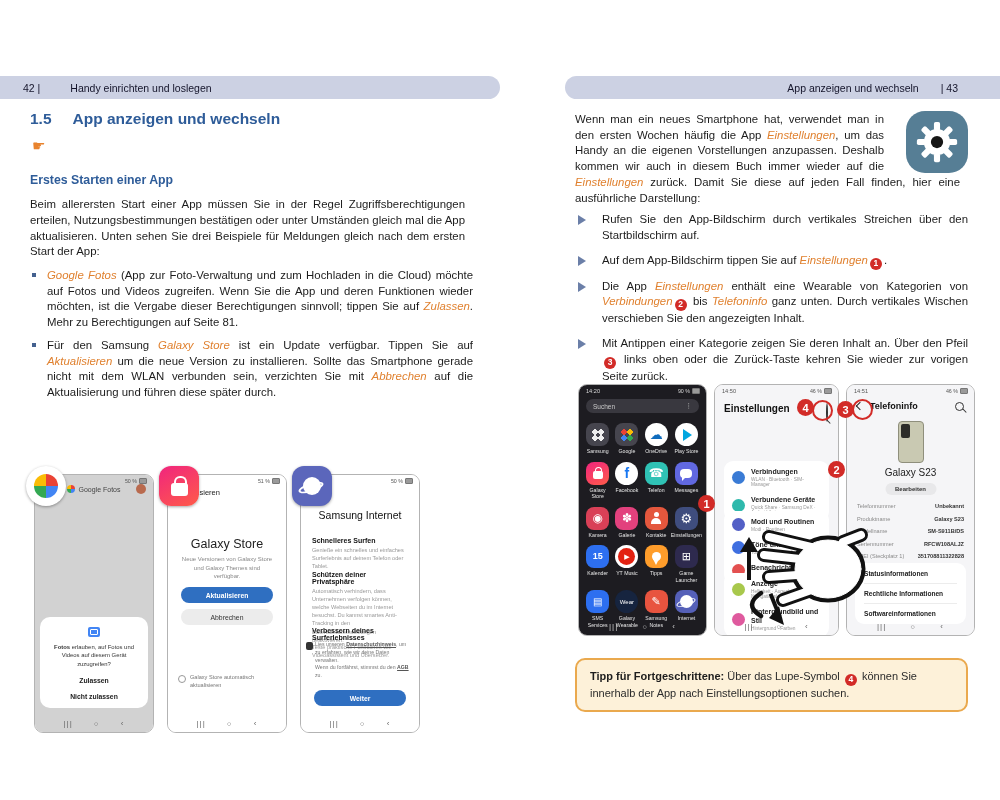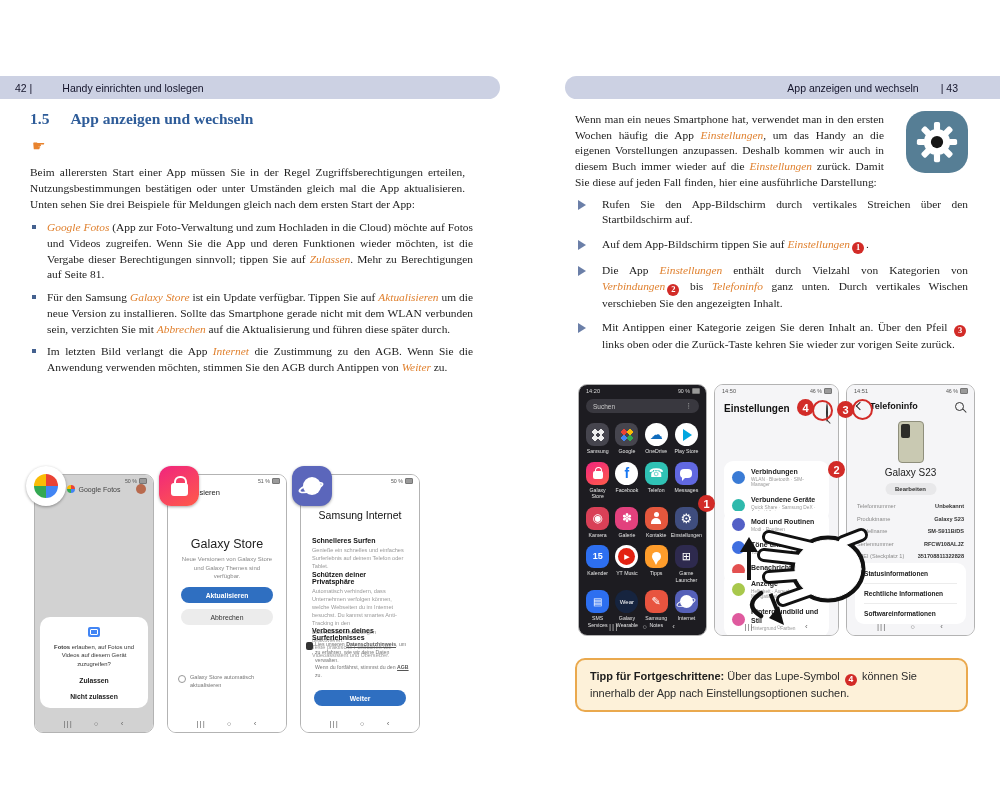--- a/index.html
+++ b/index.html
@@ -1,25 +1,25 @@
 <!DOCTYPE html>
 <html><head>
 <meta charset="utf-8">
 <style>
   html,body{margin:0;padding:0;background:#fff;}
   #book{position:relative;width:1000px;height:800px;background:#fff;font-family:"Liberation Sans",sans-serif;color:#1c1c1c;overflow:hidden;}
   
   .hbar{position:absolute;top:76px;height:23px;background:#ccd1e3;display:flex;align-items:center;font-size:10.5px;color:#14142a;}
-  .hbar.left{left:0;width:500px;border-radius:0 12px 12px 0;padding-left:15px;box-sizing:border-box;}
+  .hbar.left{left:0;width:500px;border-radius:0 12px 12px 0;padding-left:23px;box-sizing:border-box;}
   .hbar.right{left:565px;width:435px;border-radius:12px 0 0 12px;justify-content:flex-end;padding-right:42px;box-sizing:border-box;}
   .hbar .pnum{font-size:10.5px;}
   .hbar.left .pnum{margin-right:30px;}
   .hbar.right .pnum{margin-left:22px;}
   
-  .col{position:absolute;font-size:11.4px;line-height:1.38;font-family:Liberation Serif, serif;}
+  .col{position:absolute;font-size:11.4px;line-height:1.38;}
   #lcol{left:30px;top:108px;width:443px;}
   #rcol{left:575px;top:104px;width:393px;}
   h2.sec{color:#2e5c99;font-size:15.5px;margin:0 0 0 0;display:flex;}
   h2.sec .num{margin-right:21px;}
   h3.sub{color:#2e5c99;font-size:12.3px;margin:15px 0 0 0;}
   p.body{margin:8px 8px 0 0;text-align:justify;}
   .em{color:#e0812f;font-style:italic;}
   .handrow{display:flex;margin-top:9px;}
   .handrow .pt{color:#e8832e;font-size:15px;margin:-2px 14px 0 2px;}
   ul.sq{list-style:none;margin:8px 0 0 0;padding:0;}
@@ -188,25 +188,25 @@
   </div>
 
   <div class="col" id="lcol">
     <h2 class="sec">
       <span class="num">1.5</span>
       <span>App anzeigen und wechseln</span>
     </h2>
     <div class="handrow">
       <span class="pt">☛</span>
     </div>
+    <h3 class="sub">Erstes Starten einer App</h3>
     <p class="body">Beim allerersten Start einer App müssen Sie in der Regel Zugriffsberechtigungen erteilen, Nutzungsbestimmungen bestätigen oder unter Umständen gleich mal die App aktualisieren. Unten sehen Sie drei Beispiele für Meldungen gleich nach dem ersten Start der App:</p>
     <ul class="sq">
       <li><span class="em">Google Fotos</span><span> (App zur Foto-Verwaltung und zum Hochladen in die Cloud) möchte auf Fotos und Videos zugreifen. Wenn Sie die App und deren Funktionen wieder möchten, ist die Vergabe dieser Berechtigungen sinnvoll; tippen Sie auf </span><span class="em">Zulassen</span><span>. Mehr zu Berechtigungen auf Seite 81.</span></li>
       <li><span>Für den Samsung </span><span class="em">Galaxy Store</span><span> ist ein Update verfügbar. Tippen Sie auf </span><span class="em">Aktualisieren</span><span> um die neue Version zu installieren. Sollte das Smartphone gerade nicht mit dem WLAN verbunden sein, verzichten Sie mit </span><span class="em">Abbrechen</span><span> auf die Aktualisierung und führen diese später durch.</span></li>
-      <li><span>Im letzten Bild verlangt die App </span><span class="em">Internet</span><span> die Zustimmung zu den AGB. Wenn Sie die Anwendung verwenden möchten, stimmen Sie den AGB durch Antippen von </span><span class="em">Weiter</span><span> zu.</span></li>
     </ul>
   </div>
 
   <div id="phrow-left">
 
     <div class="phone" id="ph-fotos">
       <div class="ovl fot">
           <span class="pinwheel"></span>
         </div>
       <div class="screen">
@@ -294,21 +294,21 @@
         </div>
       </div>
     </div>
   </div>
 
   <div class="col" id="rcol">
     <p class="body"><span class="gearspace"></span><span>Wenn man ein neues Smartphone hat, verwendet man in den ersten Wochen häufig die App </span><span class="em">Einstellungen</span><span>, um das Handy an die eigenen Vorstellungen anzupassen. Deshalb kommen wir auch in diesem Buch immer wieder auf die </span><span class="em">Einstellungen</span><span> zurück. Damit Sie diese auf jeden Fall finden, hier eine ausführliche Darstellung:</span></p>
     <ul class="tri">
       <li>Rufen Sie den App-Bildschirm durch vertikales Streichen über den Startbildschirm auf.</li>
       <li><span>Auf dem App-Bildschirm tippen Sie auf </span><span class="em">Einstellungen</span><span class="badge">1</span><span>.</span></li>
-      <li><span>Die App </span><span class="em">Einstellungen</span><span> enthält durch Vielzahl von Kategorien von </span><span class="em">Verbindungen</span><span class="badge">2</span><span> bis </span><span class="em">Telefoninfo</span><span> ganz unten. Durch vertikales Wischen verschieben Sie den angezeigten Inhalt.</span></li>
+      <li><span>Die App </span><span class="em">Einstellungen</span><span> enthält eine Wearable von Kategorien von </span><span class="em">Verbindungen</span><span class="badge">2</span><span> bis </span><span class="em">Telefoninfo</span><span> ganz unten. Durch vertikales Wischen verschieben Sie den angezeigten Inhalt.</span></li>
       <li><span>Mit Antippen einer Kategorie zeigen Sie deren Inhalt an. Über den Pfeil </span><span class="badge">3</span><span> links oben oder die Zurück-Taste kehren Sie wieder zur vorigen Seite zurück.</span></li>
     </ul>
   </div>
 
   <div id="gearhero">
     <svg viewBox="0 0 48 48" width="42" height="42">
       <g fill="#ffffff">
         <rect x="20.5" y="1" width="7" height="10" rx="2"></rect>
         <rect x="20.5" y="1" width="7" height="10" rx="2" transform="rotate(45 24 24)"></rect>
         <rect x="20.5" y="1" width="7" height="10" rx="2" transform="rotate(90 24 24)"></rect>

